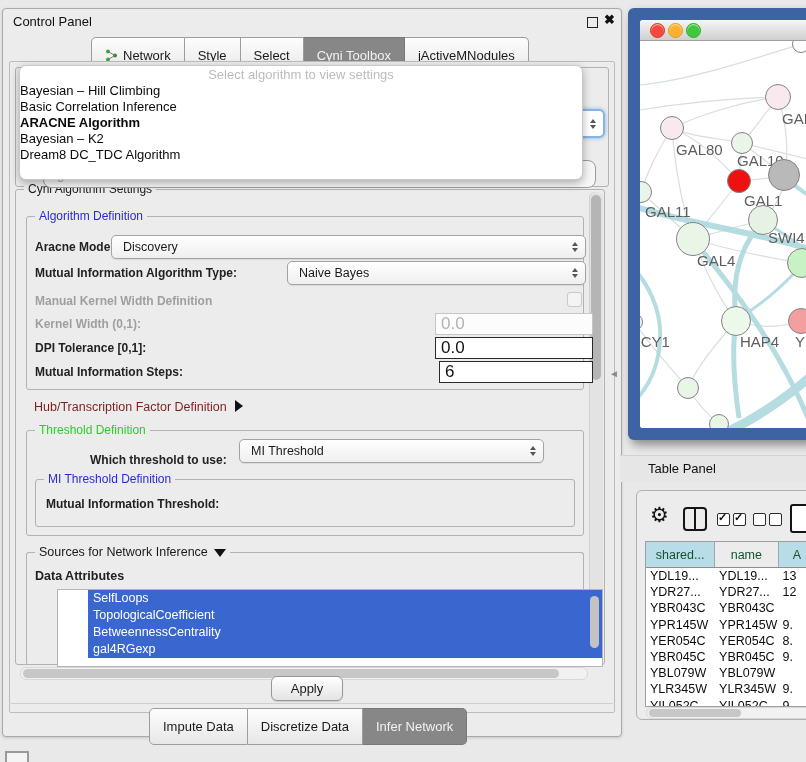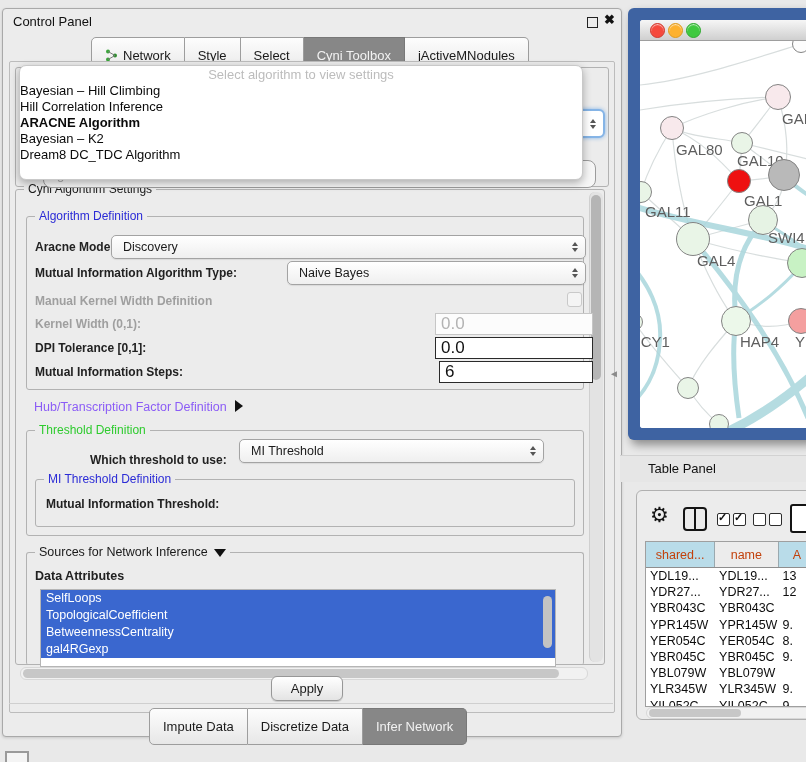--- a/index.html
+++ b/index.html
@@ -93,21 +93,21 @@
   .tp-title{left:28px;top:5px;font-size:13px;color:#111;}
   .tp-window{left:636px;top:490px;width:176px;height:228px;background:#ececec;border:1px solid #b0b0b0;border-radius:6px;}
   .gear{font-size:21px;color:#141414;}
   .cols-icon{width:20px;height:20px;border:2px solid #141414;border-radius:4px;position:relative;}
   .cols-icon::after{content:"";position:absolute;left:9px;top:0;width:2px;height:100%;background:#141414;}
   .cb{width:11px;height:11px;border:1.5px solid #2c2c2c;border-radius:2px;position:relative;background:#fff;}
   .cb.checked::after{content:"✓";position:absolute;left:0px;top:-3px;font-size:11px;font-weight:bold;color:#111;}
   .file-icon{width:20px;height:25px;border:2px solid #141414;border-radius:3px;background:#fff;}
   .tbl{position:absolute;left:8px;top:50px;width:170px;background:#fff;border:1px solid #9f9f9f;border-right:none;overflow:hidden;}
   .tbl-header{display:flex;height:25px;border-bottom:1px solid #8e8e8e;}
-  .th{font-size:12.5px;display:flex;align-items:center;justify-content:center;border-right:1px solid #9aa9af;box-sizing:border-box;color:#c2410c;}
+  .th{font-size:12.5px;display:flex;align-items:center;justify-content:center;border-right:1px solid #9aa9af;box-sizing:border-box;color:#14532d;}
   .tr{display:flex;height:16.2px;}
   .td{font-size:12.5px;line-height:16.2px;padding-left:4px;box-sizing:border-box;white-space:nowrap;overflow:hidden;color:#0d0d0d;}
 
   .grip{left:5px;top:751px;width:20px;height:14px;border:2px solid #9a9a9a;background:#f4f4f4;}
   .collapse-arrow{left:609px;top:368px;font-size:10px;color:#8a8a8a;}
 </style>
 </head>
 <body>
 
 <div class="screen">
@@ -154,21 +154,21 @@
     </div>
 
     <div class="abs hidden-combo">
       <span>gal-filtered.sif default node</span>
     </div>
 
     <div class="abs popup">
       <div class="popup-placeholder">Select algorithm to view settings</div>
       <div>
           <div class="popup-item">Bayesian – Hill Climbing</div>
-          <div class="popup-item">Hill Correlation Inference</div>
+          <div class="popup-item">Basic Correlation Inference</div>
           <div class="popup-item bold">ARACNE Algorithm</div>
           <div class="popup-item">Bayesian – K2</div>
           <div class="popup-item">Dream8 DC_TDC Algorithm</div>
         </div>
     </div>
 
     <div class="abs group" style="left:12px;top:180px;width:588px;height:474px;">
       <span class="group-label">Cyni Algorithm Settings</span>
 
       <div class="abs vscroll-track" style="left:573px;top:2px;width:13px;height:470px;">
@@ -208,21 +208,21 @@
         <div class="abs field strong" style="left:408px;top:120px;width:146px;">
           <span>0.0</span>
         </div>
 
         <div class="abs flabel" style="left:8px;top:148px;">Mutual Information Steps:</div>
         <div class="abs field strong" style="left:412px;top:144px;width:142px;">
           <span>6</span>
         </div>
       </div>
 
-      <div class="abs" style="left:18px;top:210px;font-size:12.5px;color:#8b5cf6;">
+      <div class="abs" style="left:18px;top:210px;font-size:12.5px;color:#7f1d1d;">
         <span>Hub/Transcription Factor Definition</span><span class="tri-right"></span>
       </div>
 
       <div class="abs group" style="left:10px;top:240px;width:556px;height:104px;">
         <span class="group-label lbl-green">Threshold Definition</span>
 
         <div class="abs flabel" style="left:63px;top:22px;">Which threshold to use:</div>
         <div class="abs combo" style="left:212px;top:8px;width:270px;">
           <span>MI Threshold</span>
           <span class="spinner">
@@ -233,21 +233,21 @@
 
         <div class="abs group" style="left:8px;top:48px;width:538px;height:46px;">
           <span class="group-label lbl-blue">MI Threshold Definition</span>
           <div class="abs flabel" style="left:10px;top:17px;">Mutual Information Threshold:</div>
         </div>
       </div>
 
       <div class="abs group" style="left:10px;top:362px;width:556px;height:112px;border-bottom:none;">
         <span class="group-label" style="font-size:12.5px;"><span>Sources for Network Inference</span><span class="tri-down"></span></span>
         <div class="abs flabel" style="left:8px;top:16px;font-size:12.5px;">Data Attributes</div>
-        <div class="abs attr-list" style="left:13px;top:36px;width:514px;height:76px;">
+        <div class="abs attr-list" style="left:30px;top:36px;width:514px;height:76px;padding-left:30px;">
           <div>
               <div class="attr-item" style="background: rgb(58, 103, 207);">SelfLoops</div>
               <div class="attr-item" style="background: rgb(58, 103, 207);">TopologicalCoefficient</div>
               <div class="attr-item" style="background: rgb(58, 103, 207);">BetweennessCentrality</div>
               <div class="attr-item" style="background: rgb(58, 103, 207);">gal4RGexp</div>
             </div>
           <div class="list-vscroll"></div>
         </div>
       </div>
 

